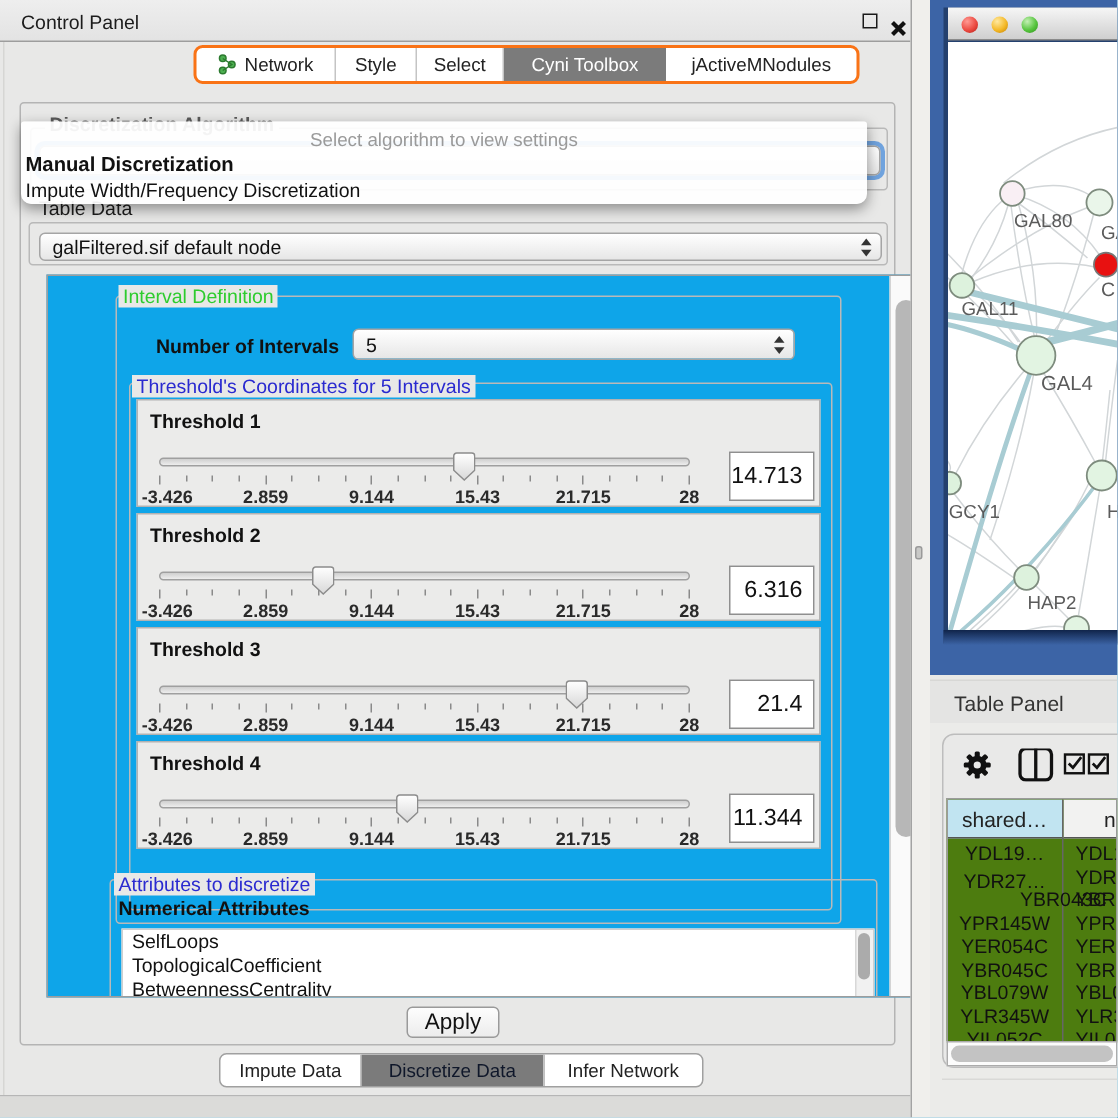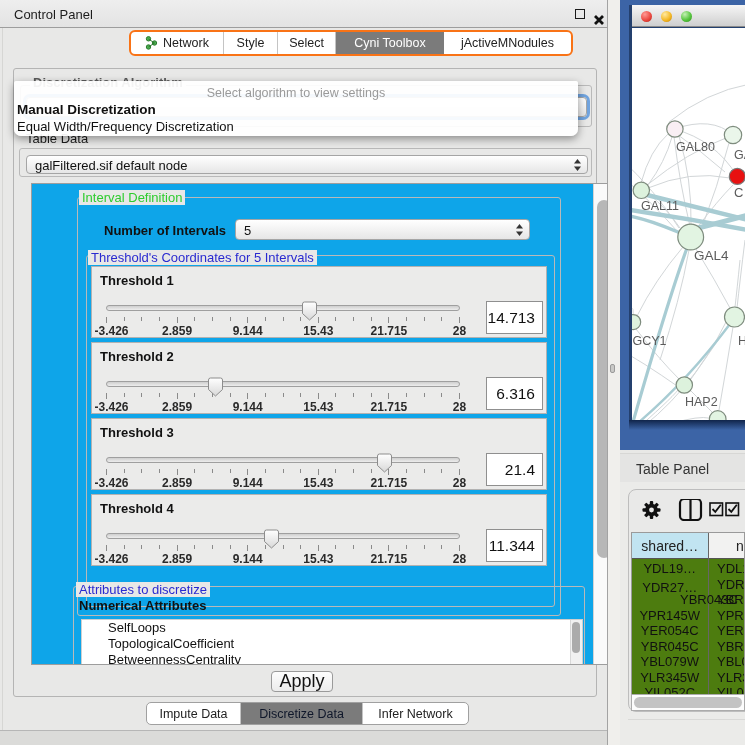--- a/index.html
+++ b/index.html
@@ -49,25 +49,25 @@
 .thumbS { position:absolute; top:33.5px; width:15px; height:20px; }
 .ticks { position:absolute; left:14px; top:50px; width:354px; height:7px; }
 .slab { position:absolute; top:57px; display:block; font-size:12px; font-weight:bold; color:#2a2a2a;
   transform:translateX(-50%); }
 .vbox { position:absolute; left:394px; top:34px; width:57px; height:33px;
   background:#fff; border:1px solid #8f8f8f; font-size:15.5px; color:#111;
   text-align:right; line-height:31px; padding-right:7px; }
 
 #attlist { position:absolute; background:#fff; border:1px solid #cfcfcf;
   font-size:13px; color:#111; }
-#attlist div { padding-left:26px; height:16px; line-height:16px; }
+#attlist div { padding-left:6px; height:16px; line-height:16px; }
 
 #applybtn { left:257px; top:602px; width:62px; height:21px;
   background:linear-gradient(#fdfdfd,#ececec); border:1px solid #9a9a9a; border-radius:4px;
-  font-size:18px; text-align:center; line-height:19px; color:#111; }
+  font-size:15px; text-align:center; line-height:19px; color:#111; }
 
 #btabs { left:146px; top:702px; height:23px; display:flex;
   background:#fff; border:1px solid #a0a0a0; border-radius:5px; overflow:hidden;
   font-size:12.5px; color:#222; }
 #btabs .seg { display:flex; align-items:center; justify-content:center;
   border-right:1px solid #c4c4c4; white-space:nowrap; }
 #btabs .seg:last-child { border-right:none; }
 #btabs .sel { background:#7b7b7b; color:#0f172a; }
 
 #gap { left:607px; top:0; width:13px; height:745px; background:#f0efec;
@@ -504,16 +504,16 @@
       <div class="trow2" style="top:152px;">YIL0</div>
 </div>
 <div class="abs" id="hsb">
       <div class="thumb"></div>
     </div>
 <div class="abs" style="left:628px; top:719px; width:117px; height:1px; background:#d9d9d7;"></div>
 
 <div class="abs" id="popup">
   <div class="p0">Select algorithm to view settings</div>
   <div class="p1">Manual Discretization</div>
-  <div class="p2">Equal Width/Frequency Discretization</div>
+  <div class="p2">Impute Width/Frequency Discretization</div>
 </div>
 
 </div>
 
 </body></html>

